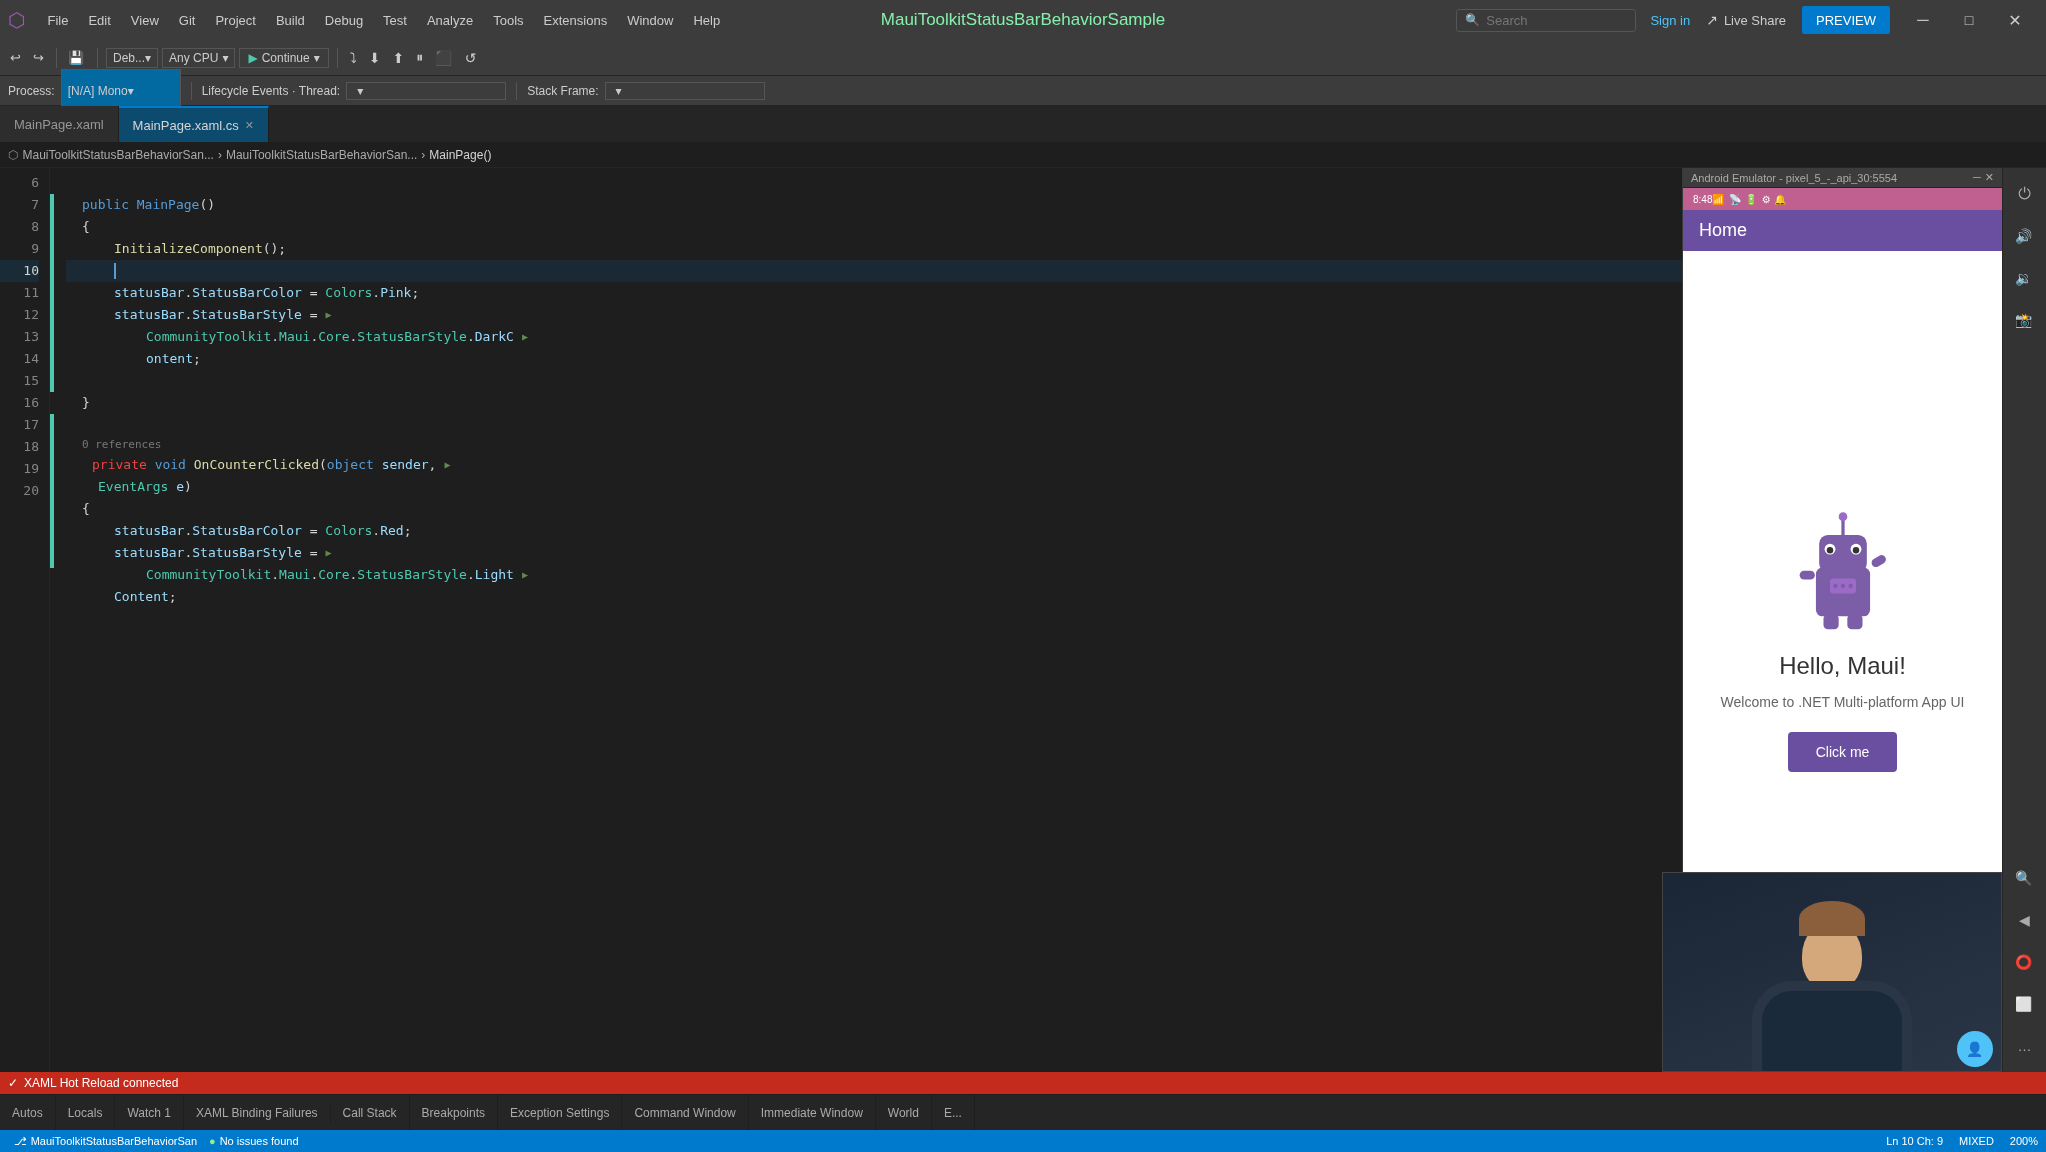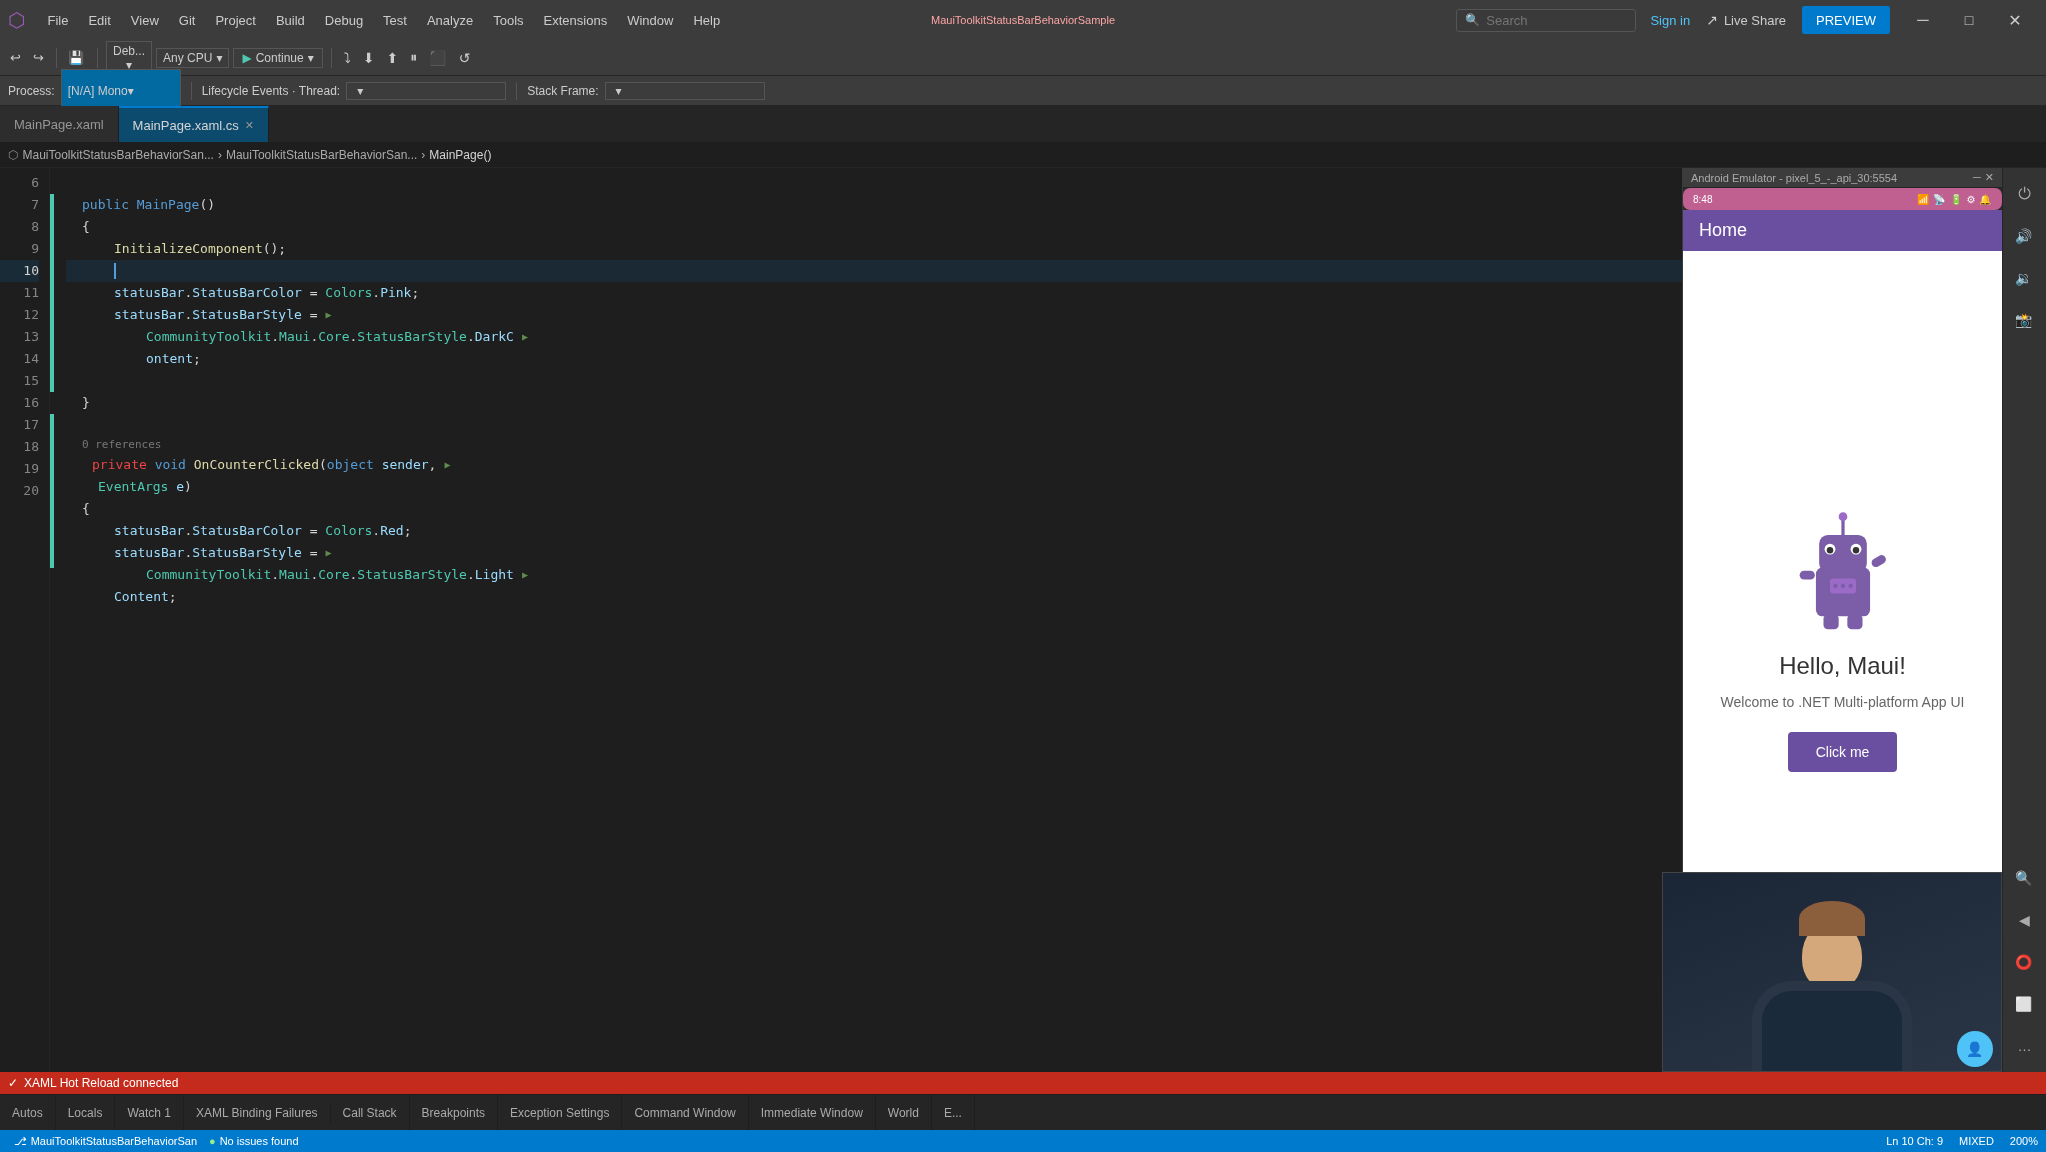--- a/index.html
+++ b/index.html
@@ -20,21 +20,21 @@
     <span class="menu-item">Build</span>
     <span class="menu-item">Debug</span>
     <span class="menu-item">Test</span>
     <span class="menu-item">Analyze</span>
     <span class="menu-item">Tools</span>
     <span class="menu-item">Extensions</span>
     <span class="menu-item">Window</span>
     <span class="menu-item">Help</span>
   </div>
 
-  <div style="position:absolute;left:50%;transform:translateX(-50%);color:#fca5a5;font-size:11px;">MauiToolkitStatusBarBehaviorSample</div>
+  <div style="position:absolute;left:50%;transform:translateX(-50%);color:#86efac;font-size:17px;">MauiToolkitStatusBarBehaviorSample</div>
 
   <div style="margin-left:auto;display:flex;align-items:center;background:#3a3a3a;border:1px solid #555;border-radius:3px;padding:3px 8px;gap:6px;width:180px;">
     <span style="color:#aaa;font-size:12px;">🔍</span>
     <input style="background: transparent; border: none; color: rgb(204, 204, 204); outline: none; font-size: 13px; width: 120px;" type="text" placeholder="Search">
   </div>
 
   <span style="color:#4fc3f7;font-size:13px;margin-left:8px;">Sign in</span>
 
   <div style="display:flex;align-items:center;gap:6px;background:#3c3c3c;padding:0 10px;height:40px;">
     <span style="color:#ccc;font-size:14px;">↗</span>
@@ -48,21 +48,21 @@
     <div style="width:46px;height:40px;display:flex;align-items:center;justify-content:center;cursor:pointer;color:#ccc;font-size:16px;">✕</div>
   </div>
 </div>
 
 <div style="display:flex;align-items:center;background:#3c3c3c;height:36px;padding:0 6px;gap:4px;border-bottom:1px solid #252526;">
   <span style="color:#ccc;padding:2px 4px;cursor:pointer;">↩</span>
   <span style="color:#ccc;padding:2px 4px;cursor:pointer;">↪</span>
   <div style="width:1px;height:20px;background:#555;margin:0 4px;"></div>
   <span style="color:#ccc;padding:2px 4px;cursor:pointer;">💾</span>
   <div style="width:1px;height:20px;background:#555;margin:0 4px;"></div>
-  <div style="background:#3c3c3c;border:1px solid #555;color:#ccc;font-size:12px;padding:2px 6px;display:flex;align-items:center;gap:0;flex-direction:column;">
+  <div style="background:#3c3c3c;border:1px solid #555;color:#ccc;font-size:12px;padding:2px 6px;display:flex;align-items:center;gap:0;">
     <span>Deb...</span>
       <span>▾</span>
   </div>
   <div style="background:#3c3c3c;border:1px solid #555;color:#ccc;font-size:12px;padding:2px 6px;display:flex;align-items:center;gap:4px;">
     <span>Any CPU</span>
       <span>▾</span>
   </div>
   <div style="background:#3c3c3c;border:1px solid #555;color:#ccc;font-size:12px;padding:2px 8px;display:flex;align-items:center;gap:4px;cursor:pointer;">
     <span style="color:#4ec9b0;">▶</span>
       <span>Continue</span>
@@ -262,21 +262,21 @@
   <div style="width:320px;background:#2a2a2a;border-left:1px solid #3a3a3a;display:flex;flex-direction:column;">
 
     <div style="background:#3c3c3c;padding:3px 8px;display:flex;align-items:center;justify-content:space-between;font-size:11px;color:#aaa;border-bottom:1px solid #252526;">
       <span>Android Emulator - pixel_5_-_api_30:5554</span>
       <div style="display:flex;gap:4px;">
         <span style="cursor:pointer;">─</span>
         <span style="cursor:pointer;">✕</span>
       </div>
     </div>
 
-    <div style="background:#c06090;display:flex;align-items:center;justify-content:space-between;padding:2px 10px;height:22px;font-size:10px;color:white;border-radius:7px;">
+    <div style="background:#c06090;display:flex;align-items:center;justify-content:flex-start;padding:2px 10px;height:22px;font-size:10px;color:white;">
       <span>8:48</span>
       <div style="display:flex;gap:4px;align-items:center;">
         <span style="font-size:10px;">📶</span>
         <span style="font-size:10px;">📡</span>
         <span style="font-size:10px;">🔋</span>
         <span style="font-size:10px;">⚙</span>
         <span style="font-size:10px;">🔔</span>
       </div>
     </div>
 

